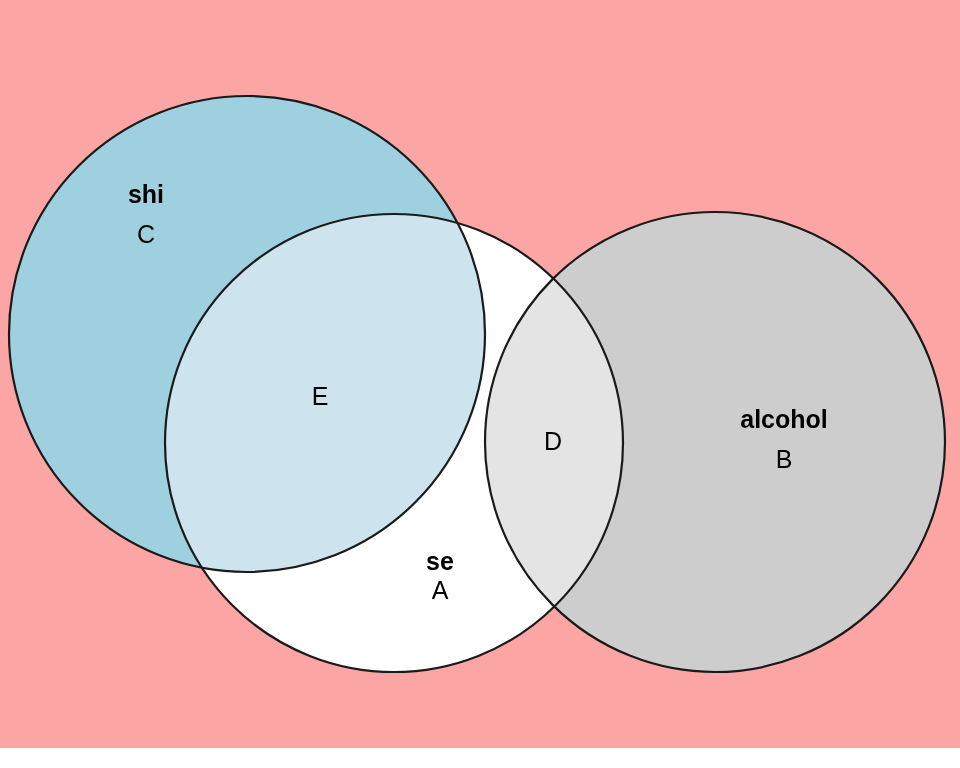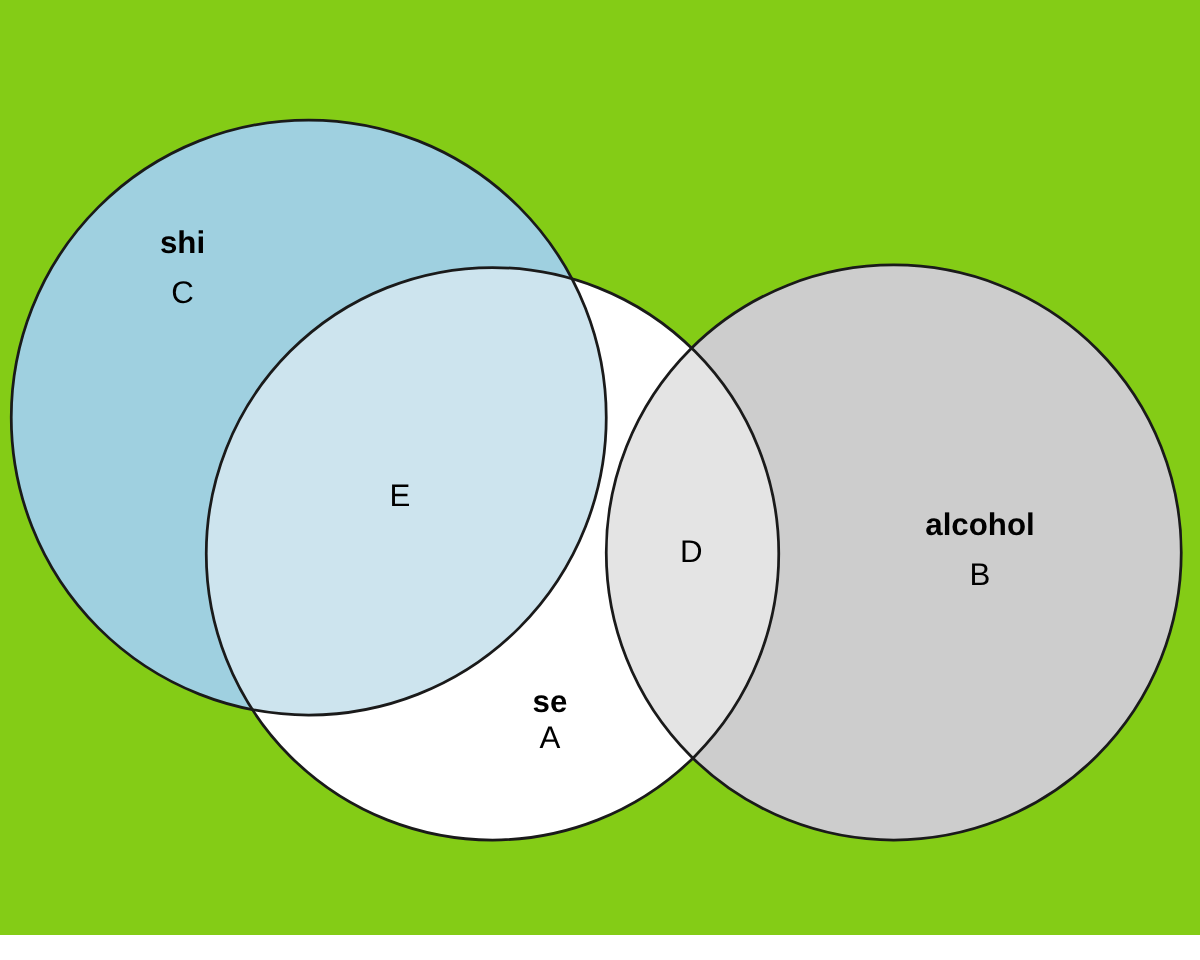--- a/index.html
+++ b/index.html
@@ -43,21 +43,21 @@
   }
   .circle-outline {
     fill: none;
     stroke: #1a1a1a;
     stroke-width: 2.2;
   }
 </style>
 </head>
 <body>
 
-<div id="venn-root" style="width: 960px; height: 748px; background: #84cc16;">
+<div id="venn-root" style="width: 960px; height: 748px; background: #fca5a5;">
 
   <svg id="venn-svg" viewBox="0 0 960 768" xmlns="http://www.w3.org/2000/svg" style="width: 960px; height: 768px;">
 
     <defs>
 
       <clipPath id="clip-set-A">
         <circle id="clipc-A" cx="394" cy="443" r="229"></circle>
       </clipPath>
       <clipPath id="clip-set-B">
         <circle id="clipc-B" cx="715" cy="442" r="230"></circle>

